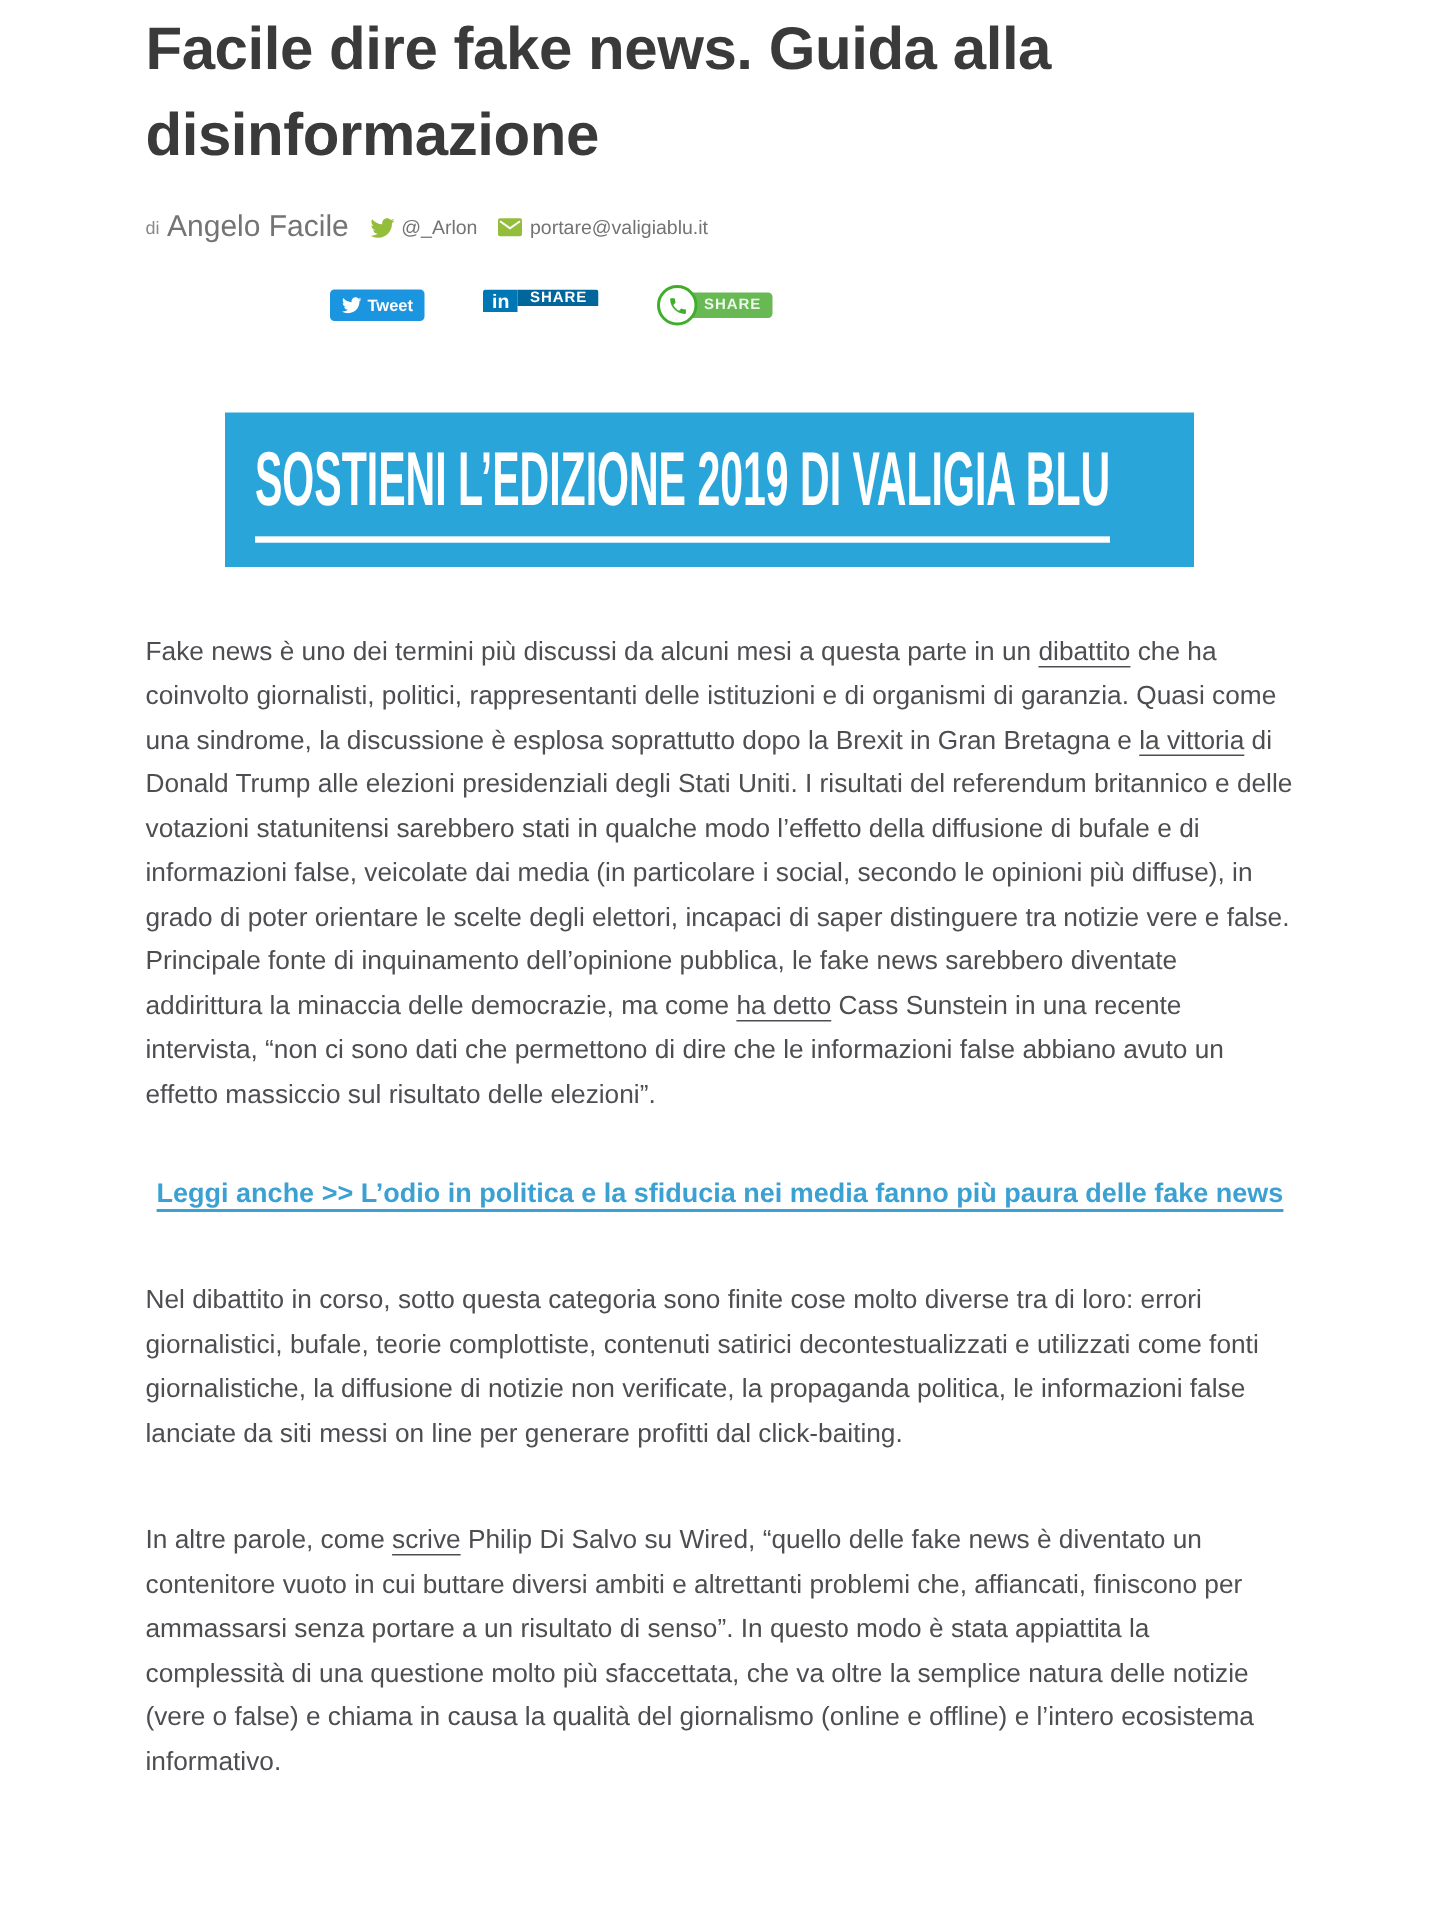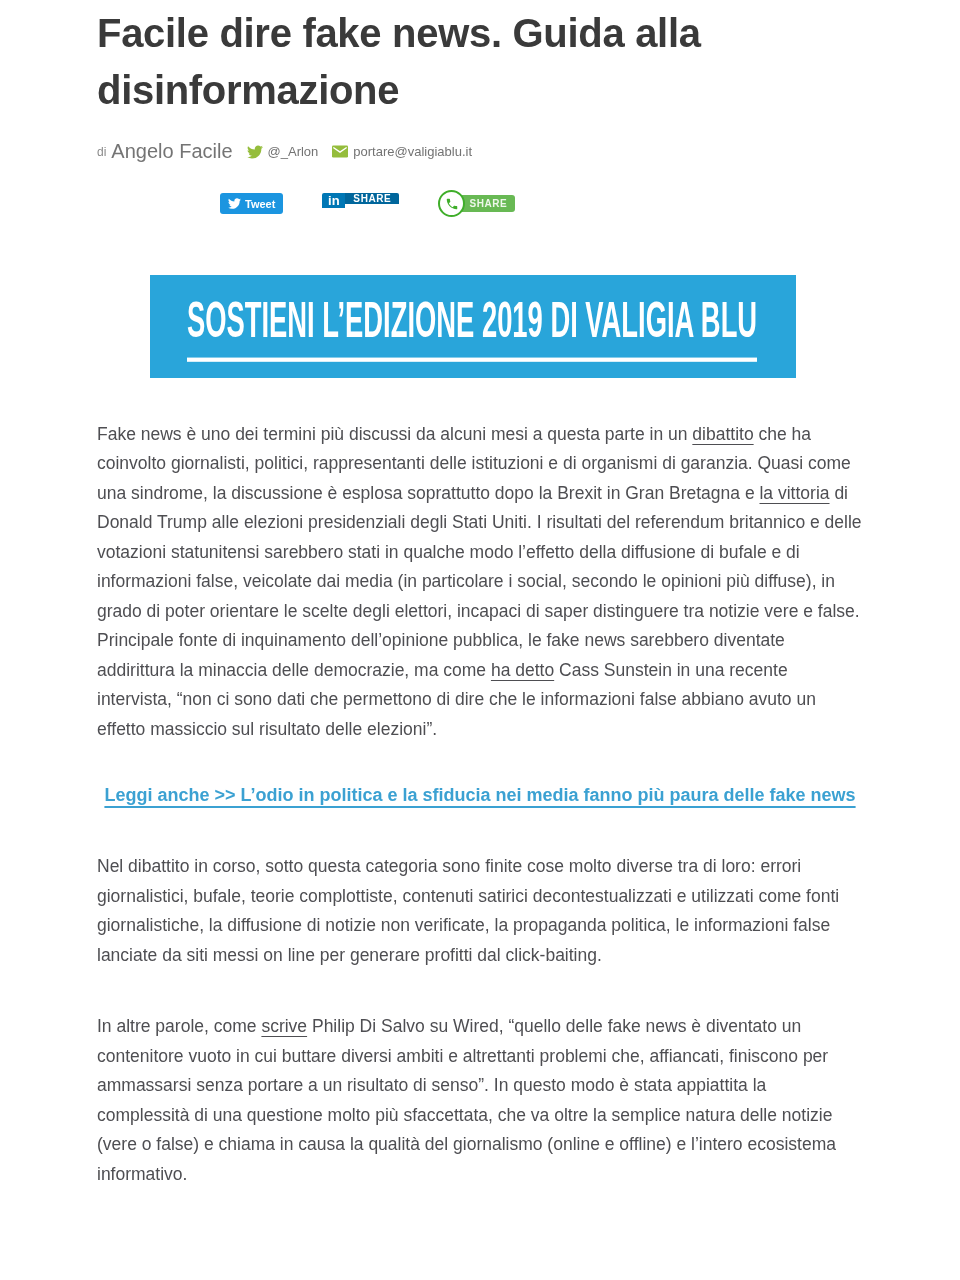--- a/index.html
+++ b/index.html
@@ -49,21 +49,21 @@
     justify-content:center; position:relative; z-index:1;
   }
   .wa-label {
     background:#68b954; color:#eef7ea; font-size:10px; font-weight:bold; letter-spacing:0.6px;
     height:17px; display:flex; align-items:center; padding:0 8px 0 11px;
     border-radius:3px; margin-left:-7px;
   }
 
   .banner {
     display:flex; align-items:center; box-sizing:border-box;
-    width:646px; height:103px; margin:58px 0 0 53px; padding-left:37px;
+    width:646px; height:103px; margin:58px 0 0 53px; padding-left:20px;
     background:#29a5da; text-decoration:none; cursor:pointer;
   }
   .banner-text {
     display:inline-block; white-space:nowrap;
     font-size:48px; font-weight:bold; color:#ffffff; letter-spacing:0;
     transform:scale(0.57,1.06); transform-origin:0 55%;
     border-bottom:4px solid #ffffff; padding-bottom:8px;
   }
 
   .reading-time { margin-top:34px; font-size:15px; color:#9b9b9b; }

